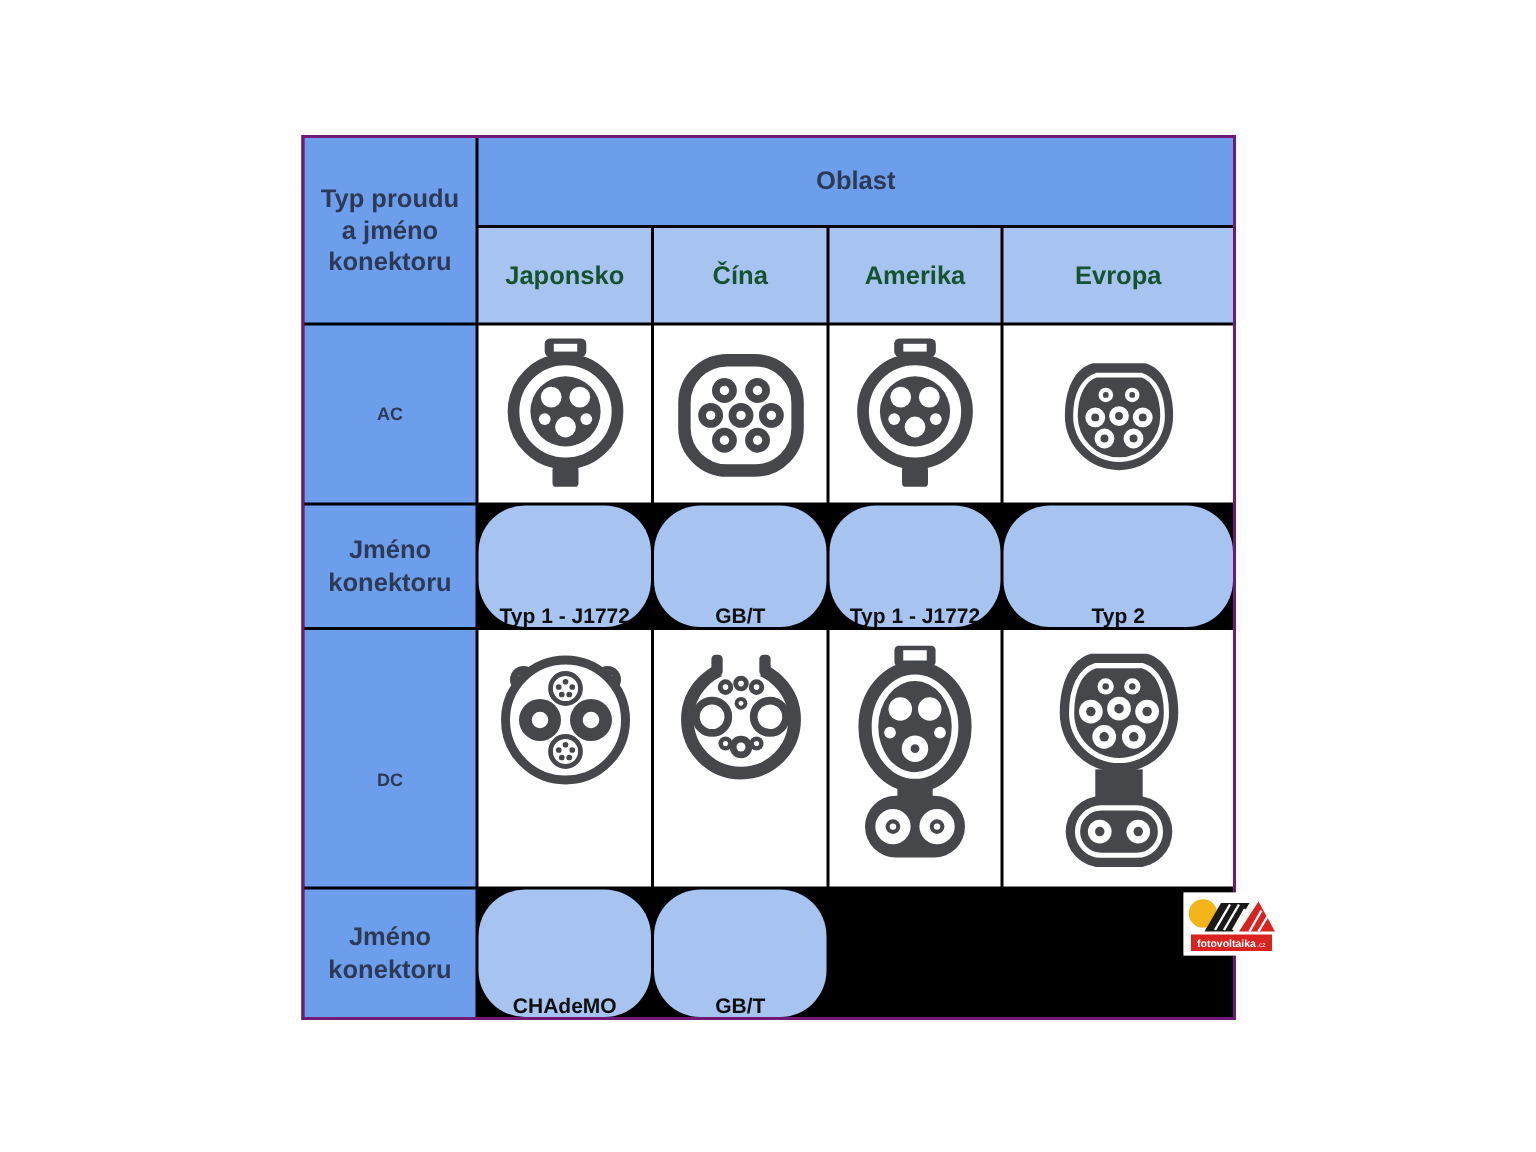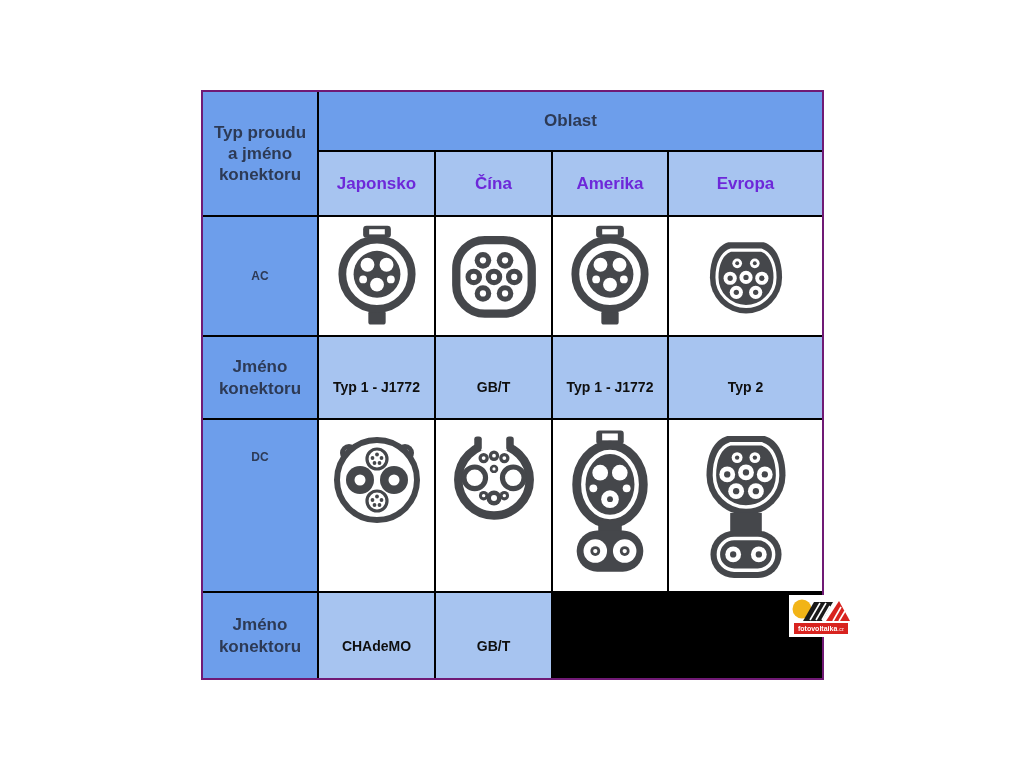--- a/index.html
+++ b/index.html
@@ -17,25 +17,25 @@
     grid-template-rows:58px 63px 118px 81px 171px 85px;
     gap:2px;
     background:#000;border:2px solid #701a75;
   }
   .cell{display:flex;align-items:center;justify-content:center;text-align:center;}
   .blue{background:#6d9eeb;color:#2d3a55;font-weight:bold;font-size:17px;line-height:1.25;}
   .lightblue{background:#a7c4f0;}
   .white{background:#ffffff;}
   .corner{grid-row:1/3;grid-column:1;padding:0 6px;}
   .oblast{grid-row:1;grid-column:2/6;justify-content:center;}
-  .region{color:#6d28d9;font-weight:bold;font-size:17px;}
+  .region{color:#14532d;font-weight:bold;font-size:17px;}
   .rowlabel{font-size:12px;}
   .icon-cell{align-items:center;}
   .icon-cell-dc{align-items:flex-start;padding-top:8px;}
-  .name-cell{align-items:center;font-weight:bold;font-size:14px;color:#0f0f0f;}
+  .name-cell{align-items:flex-end;font-weight:bold;font-size:14px;color:#0f0f0f;border-radius:31px;}
   .name-cell.r4{padding-top:18px;}
   .name-cell.r6{padding-top:21px;}
   svg{display:block;}
 
   .watermark{
     position:absolute;left:789px;top:595px;width:64px;height:42px;
     background:#ffffff;z-index:5;
   }
 </style>
 </head>
@@ -262,21 +262,21 @@
     <div class="cell lightblue name-cell r4">
         <span>GB/T</span>
       </div>
     <div class="cell lightblue name-cell r4">
         <span>Typ 1 - J1772</span>
       </div>
     <div class="cell lightblue name-cell r4">
         <span>Typ 2</span>
       </div>
 
-    <div class="cell blue rowlabel" style="align-items:flex-start;padding-top:30px;">
+    <div class="cell blue rowlabel" style="align-items:center;padding-top:30px;">
         <span>DC</span>
       </div>
     <div class="cell white icon-cell-dc" style="display:flex;justify-content:center;">
       <svg width="108" height="100" viewBox="0 0 100 100">
           <use href="#ic-chademo"></use>
         </svg>
     </div>
     <div class="cell white icon-cell-dc" style="display:flex;justify-content:center;">
       <svg width="96" height="94" viewBox="0 0 100 100">
           <use href="#ic-gbt-dc"></use>

